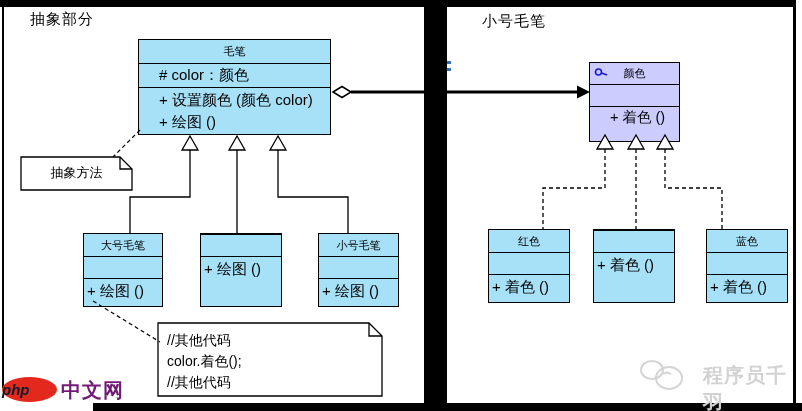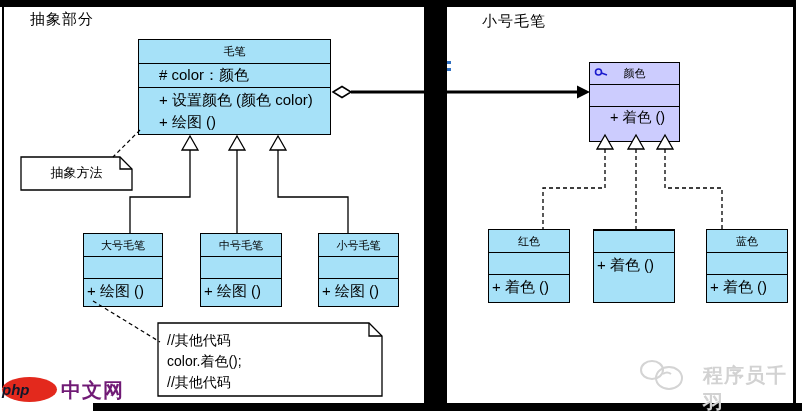--- a/index.html
+++ b/index.html
@@ -80,21 +80,20 @@
     <div class="crow divtop" style="height:22.5px;"></div>
     <div class="crow cmember divtop" style="height:22px;line-height:21px;font-size:14.5px;">+ 着色 ()</div>
   </div>
 
   <div class="cbox" style="left:83px;top:233px;width:80px;height:74px;">
     <div class="crow ctitle" style="height:22px;line-height:22px;">大号毛笔</div>
     <div class="crow divtop" style="height:21.5px;"></div>
     <div class="crow cmember divtop" style="height:24px;line-height:24px;padding-left:3px;">+ 绘图 ()</div>
   </div>
   <div class="cbox" style="left:200px;top:233px;width:82px;height:74px;">
-    <div class="crow ctitle" style="height:22px;line-height:22px;">中号毛笔</div>
     <div class="crow divtop" style="height:21.5px;"></div>
     <div class="crow cmember divtop" style="height:24px;line-height:24px;padding-left:3px;">+ 绘图 ()</div>
   </div>
   <div class="cbox" style="left:318px;top:233px;width:81px;height:74px;">
     <div class="crow ctitle" style="height:22px;line-height:22px;">小号毛笔</div>
     <div class="crow divtop" style="height:21.5px;"></div>
     <div class="crow cmember divtop" style="height:24px;line-height:24px;padding-left:3px;">+ 绘图 ()</div>
   </div>
 
   <div class="cbox" style="left:488px;top:229px;width:82px;height:74px;">

